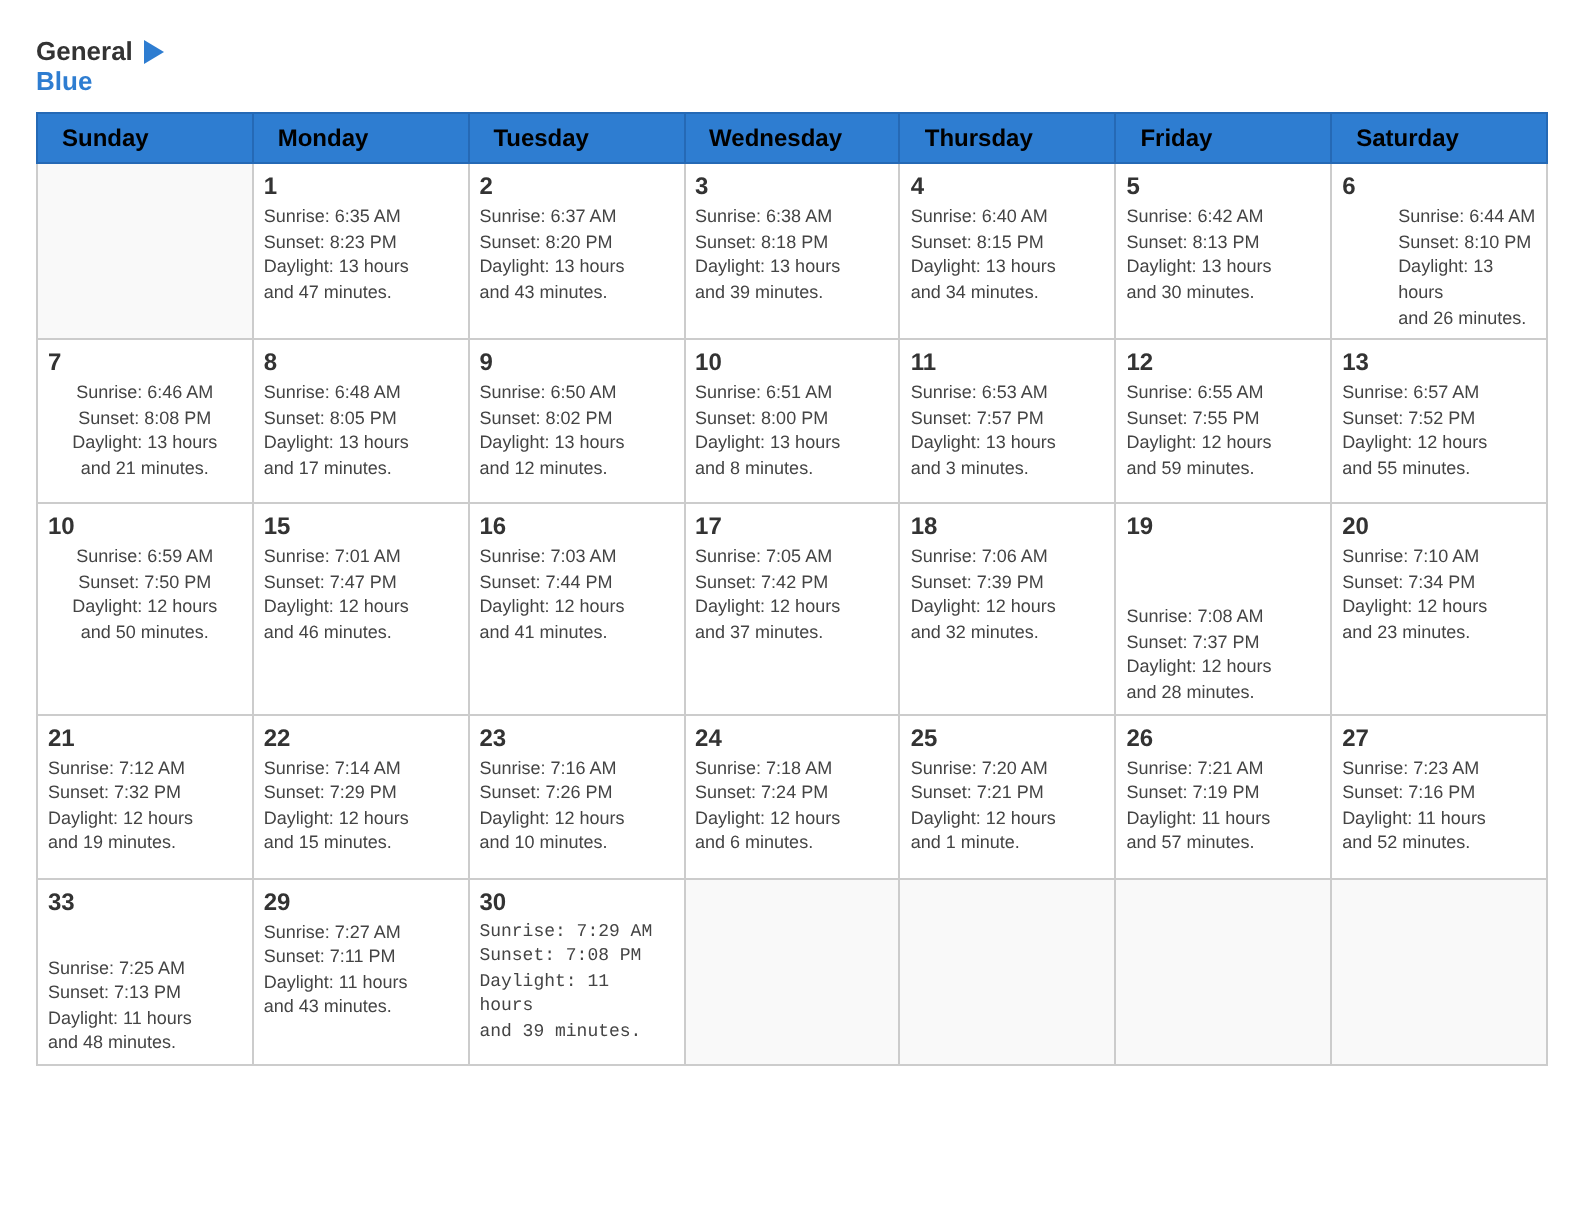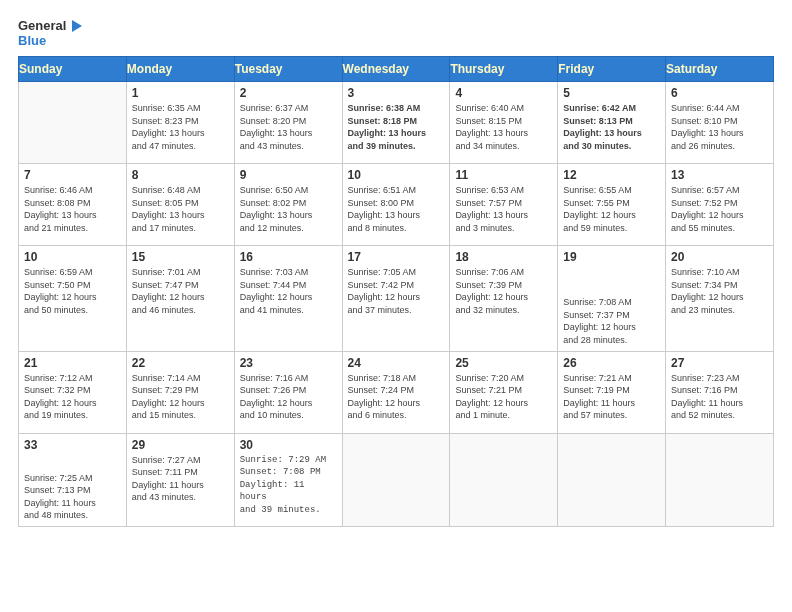--- a/index.html
+++ b/index.html
@@ -44,24 +44,24 @@
     }
     .calendar {
       flex: 1;
       border: 1px solid #ccc;
       border-collapse: collapse;
       width: 100%;
       table-layout: fixed;
     }
     .calendar th {
       background: #2e7dd1;
-      color: #fef9c3;
+      color: #000000;
       font-size: 12px;
       font-weight: bold;
-      padding: 5px 0;
+      padding: 5px 12px;
       text-align: left;
       border: 1px solid #2569b5;
     }
     .calendar td {
       vertical-align: top;
       border: 1px solid #ccc;
       padding: 4px 5px;
       font-size: 9.5px;
       color: #333;
       height: 82px;
@@ -131,51 +131,51 @@
           </td>
           <td>
             <span class="day-number">2</span>
             <div class="day-info" style="white-space: pre-line;">Sunrise: 6:37 AM
 Sunset: 8:20 PM
 Daylight: 13 hours
 and 43 minutes.</div>
           </td>
           <td>
             <span class="day-number">3</span>
-            <div class="day-info" style="white-space: pre-line; font-weight: bold;">Sunrise: 6:38 AM
+            <div class="day-info" style="white-space: pre-line;">Sunrise: 6:38 AM
 Sunset: 8:18 PM
 Daylight: 13 hours
 and 39 minutes.</div>
           </td>
           <td>
             <span class="day-number">4</span>
             <div class="day-info" style="white-space: pre-line;">Sunrise: 6:40 AM
 Sunset: 8:15 PM
 Daylight: 13 hours
 and 34 minutes.</div>
           </td>
           <td>
             <span class="day-number">5</span>
-            <div class="day-info" style="white-space: pre-line; font-weight: bold;">Sunrise: 6:42 AM
+            <div class="day-info" style="white-space: pre-line;">Sunrise: 6:42 AM
 Sunset: 8:13 PM
 Daylight: 13 hours
 and 30 minutes.</div>
           </td>
           <td>
             <span class="day-number">6</span>
-            <div class="day-info" style="white-space: pre-line;">Sunrise: 6:44 AM
+            <div class="day-info" style="white-space: pre-line; margin-left: 28px;">Sunrise: 6:44 AM
 Sunset: 8:10 PM
 Daylight: 13 hours
 and 26 minutes.</div>
           </td>
         </tr>
         <tr>
           <td>
             <span class="day-number">7</span>
-            <div class="day-info" style="white-space: pre-line;">Sunrise: 6:46 AM
+            <div class="day-info" style="white-space: pre-line; text-align: center;">Sunrise: 6:46 AM
 Sunset: 8:08 PM
 Daylight: 13 hours
 and 21 minutes.</div>
           </td>
           <td>
             <span class="day-number">8</span>
             <div class="day-info" style="white-space: pre-line;">Sunrise: 6:48 AM
 Sunset: 8:05 PM
 Daylight: 13 hours
 and 17 minutes.</div>
@@ -212,21 +212,21 @@
             <span class="day-number">13</span>
             <div class="day-info" style="white-space: pre-line;">Sunrise: 6:57 AM
 Sunset: 7:52 PM
 Daylight: 12 hours
 and 55 minutes.</div>
           </td>
         </tr>
         <tr>
           <td>
             <span class="day-number">10</span>
-            <div class="day-info" style="white-space: pre-line;">Sunrise: 6:59 AM
+            <div class="day-info" style="white-space: pre-line; text-align: center;">Sunrise: 6:59 AM
 Sunset: 7:50 PM
 Daylight: 12 hours
 and 50 minutes.</div>
           </td>
           <td>
             <span class="day-number">15</span>
             <div class="day-info" style="white-space: pre-line;">Sunrise: 7:01 AM
 Sunset: 7:47 PM
 Daylight: 12 hours
 and 46 minutes.</div>

